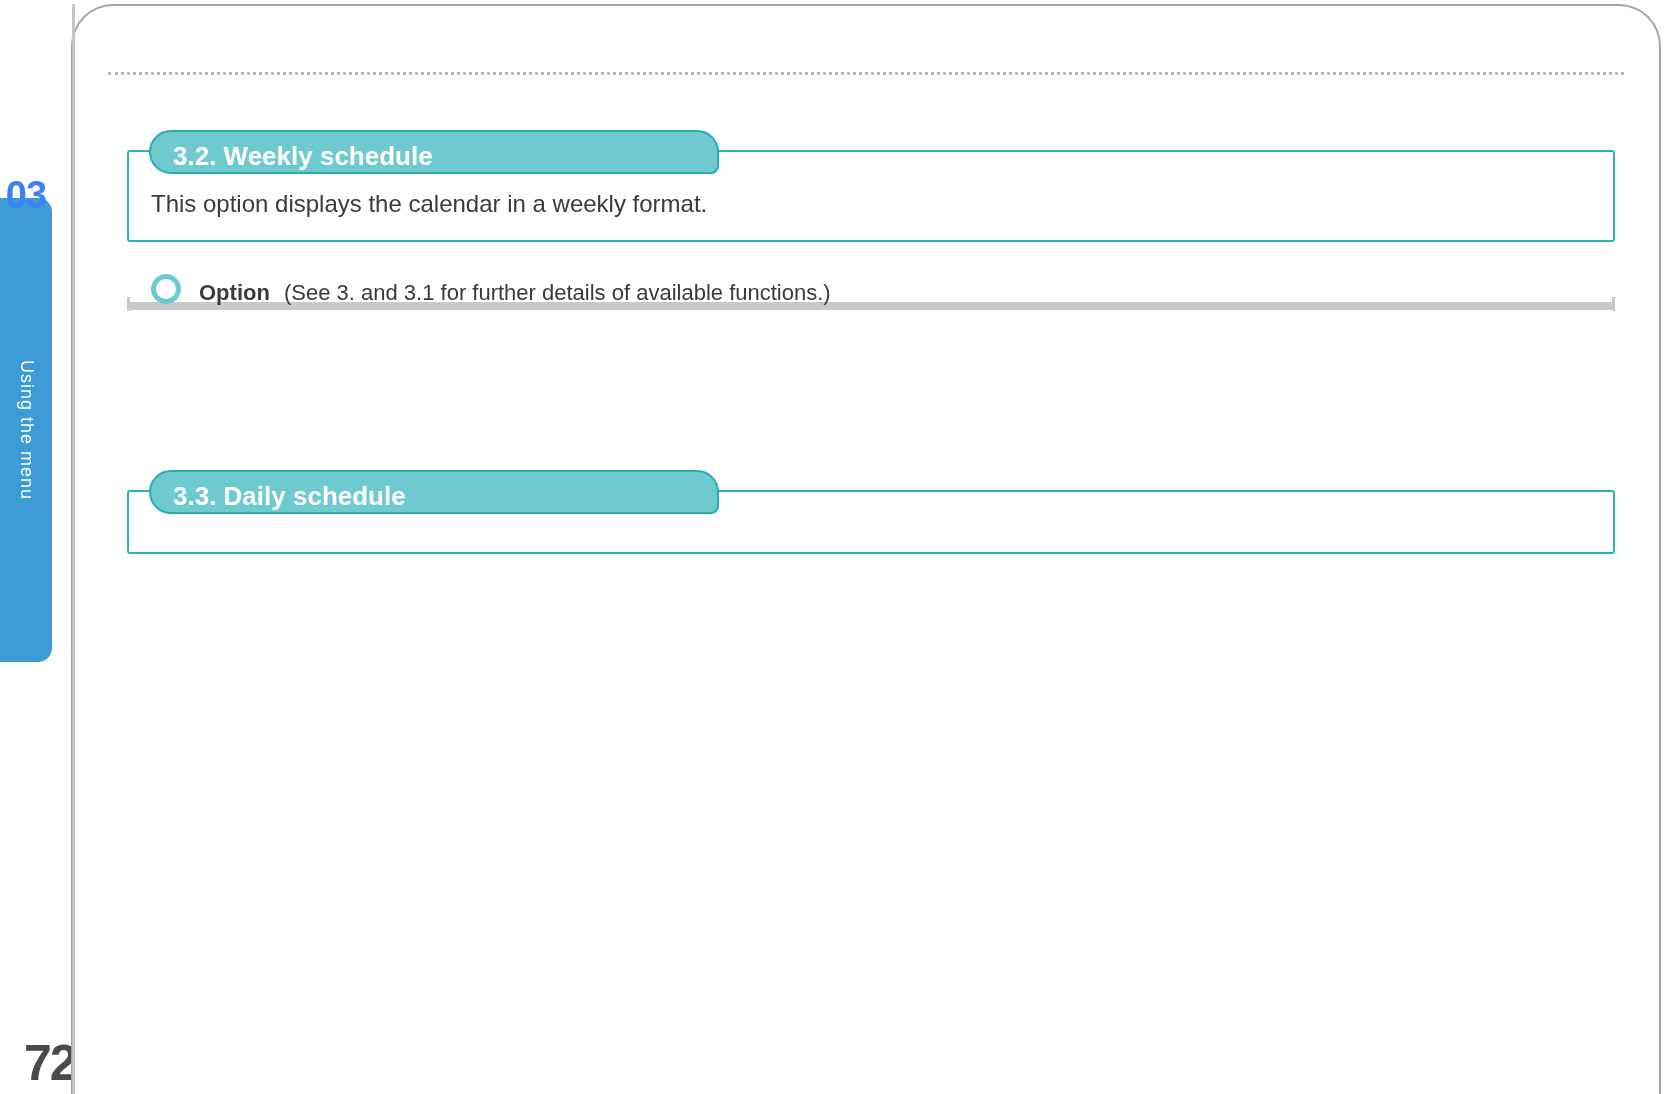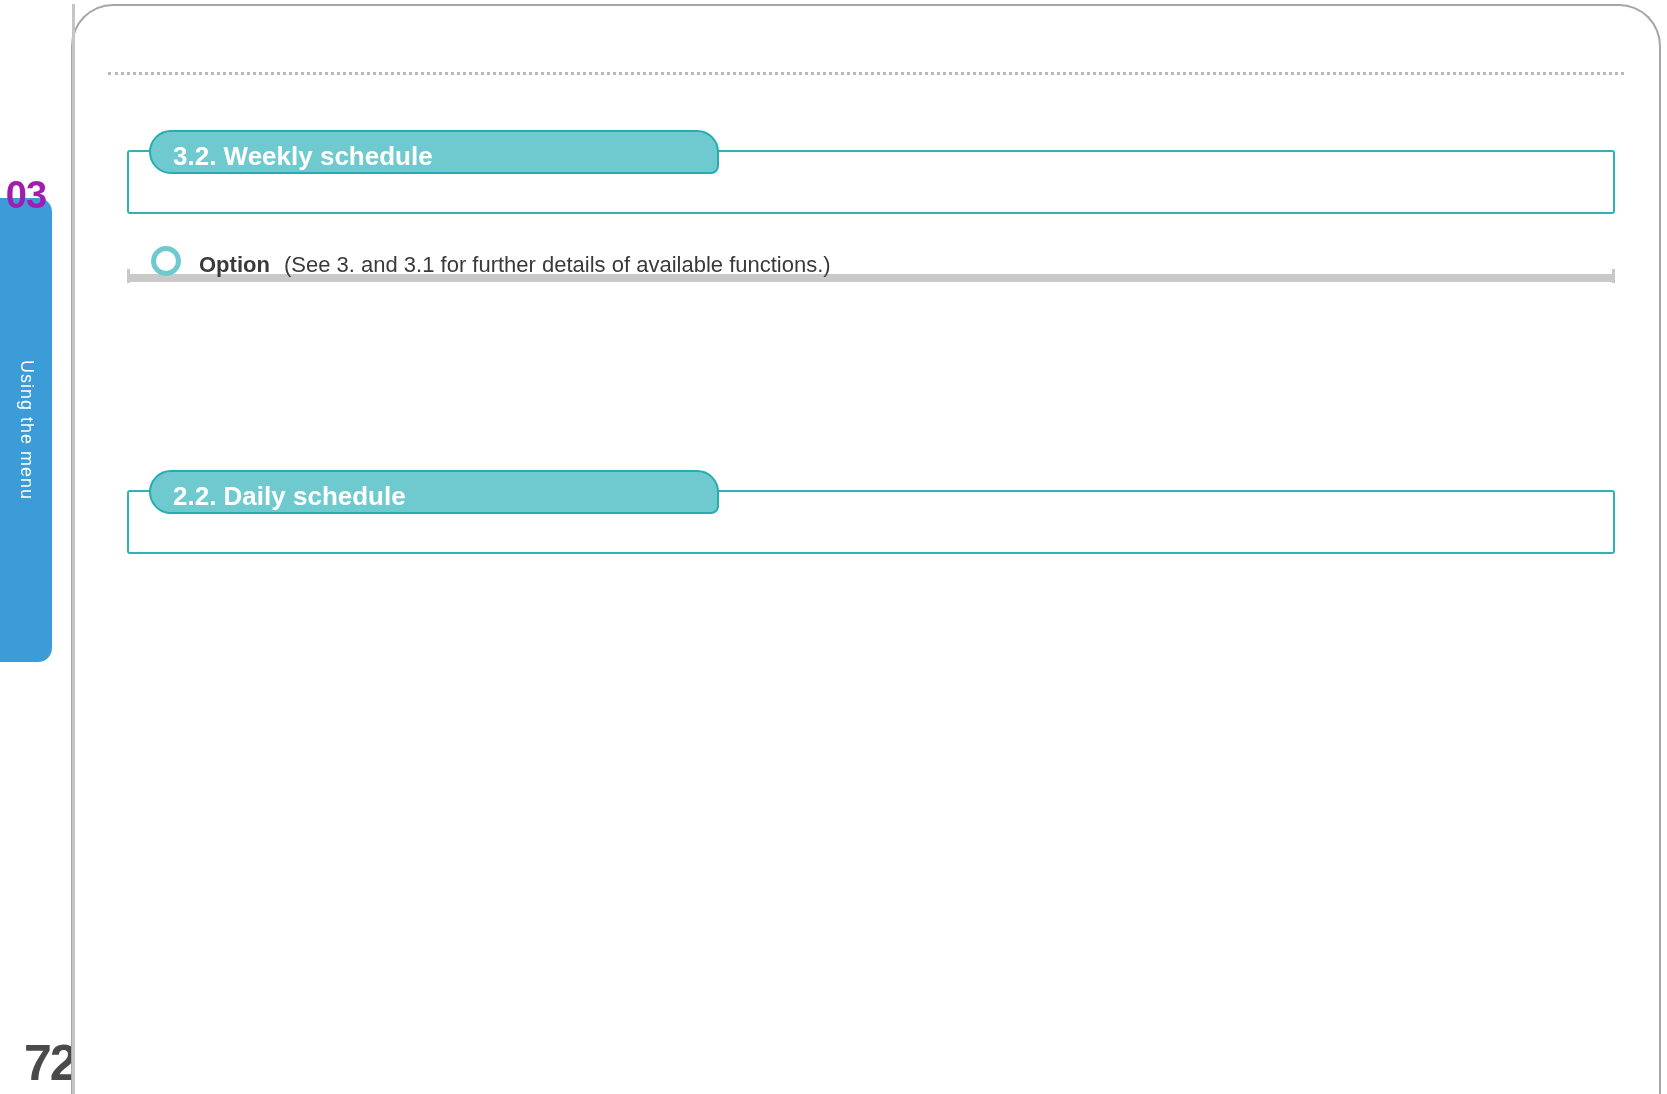--- a/index.html
+++ b/index.html
@@ -29,21 +29,21 @@
 
   .chapter-badge {
     position: absolute;
     left: 0;
     top: 170px;
     width: 52px;
     height: 42px;
     text-align: center;
     font-size: 38px;
     font-weight: 700;
-    color: #a21caf;
+    color: #3b82f6;
     letter-spacing: -1px;
     z-index: 3;
   }
 
   .side-tab {
     position: absolute;
     left: 0;
     top: 198px;
     width: 52px;
     height: 464px;
@@ -174,29 +174,30 @@
 </div>
 
 <div class="page-num">72</div>
 
 <div class="page">
   <div class="dotted-rule"></div>
 
   <div class="section s1">
     <div class="box">
       <div class="pill">3.2. Weekly schedule</div>
+      <span>This option displays the calendar in a weekly format.</span>
     </div>
     <div class="opt">
       <div class="opt-line"></div>
       <div class="opt-circle"></div>
       <div class="opt-text">
         <b>Option</b><span> (See 3. and 3.1 for further details of available functions.)</span>
       </div>
     </div>
   </div>
 
   <div class="section s2">
     <div class="box">
-      <div class="pill">2.2. Daily schedule</div>
+      <div class="pill">3.3. Daily schedule</div>
     </div>
   </div>
 
 </div>
 
 </body></html>

